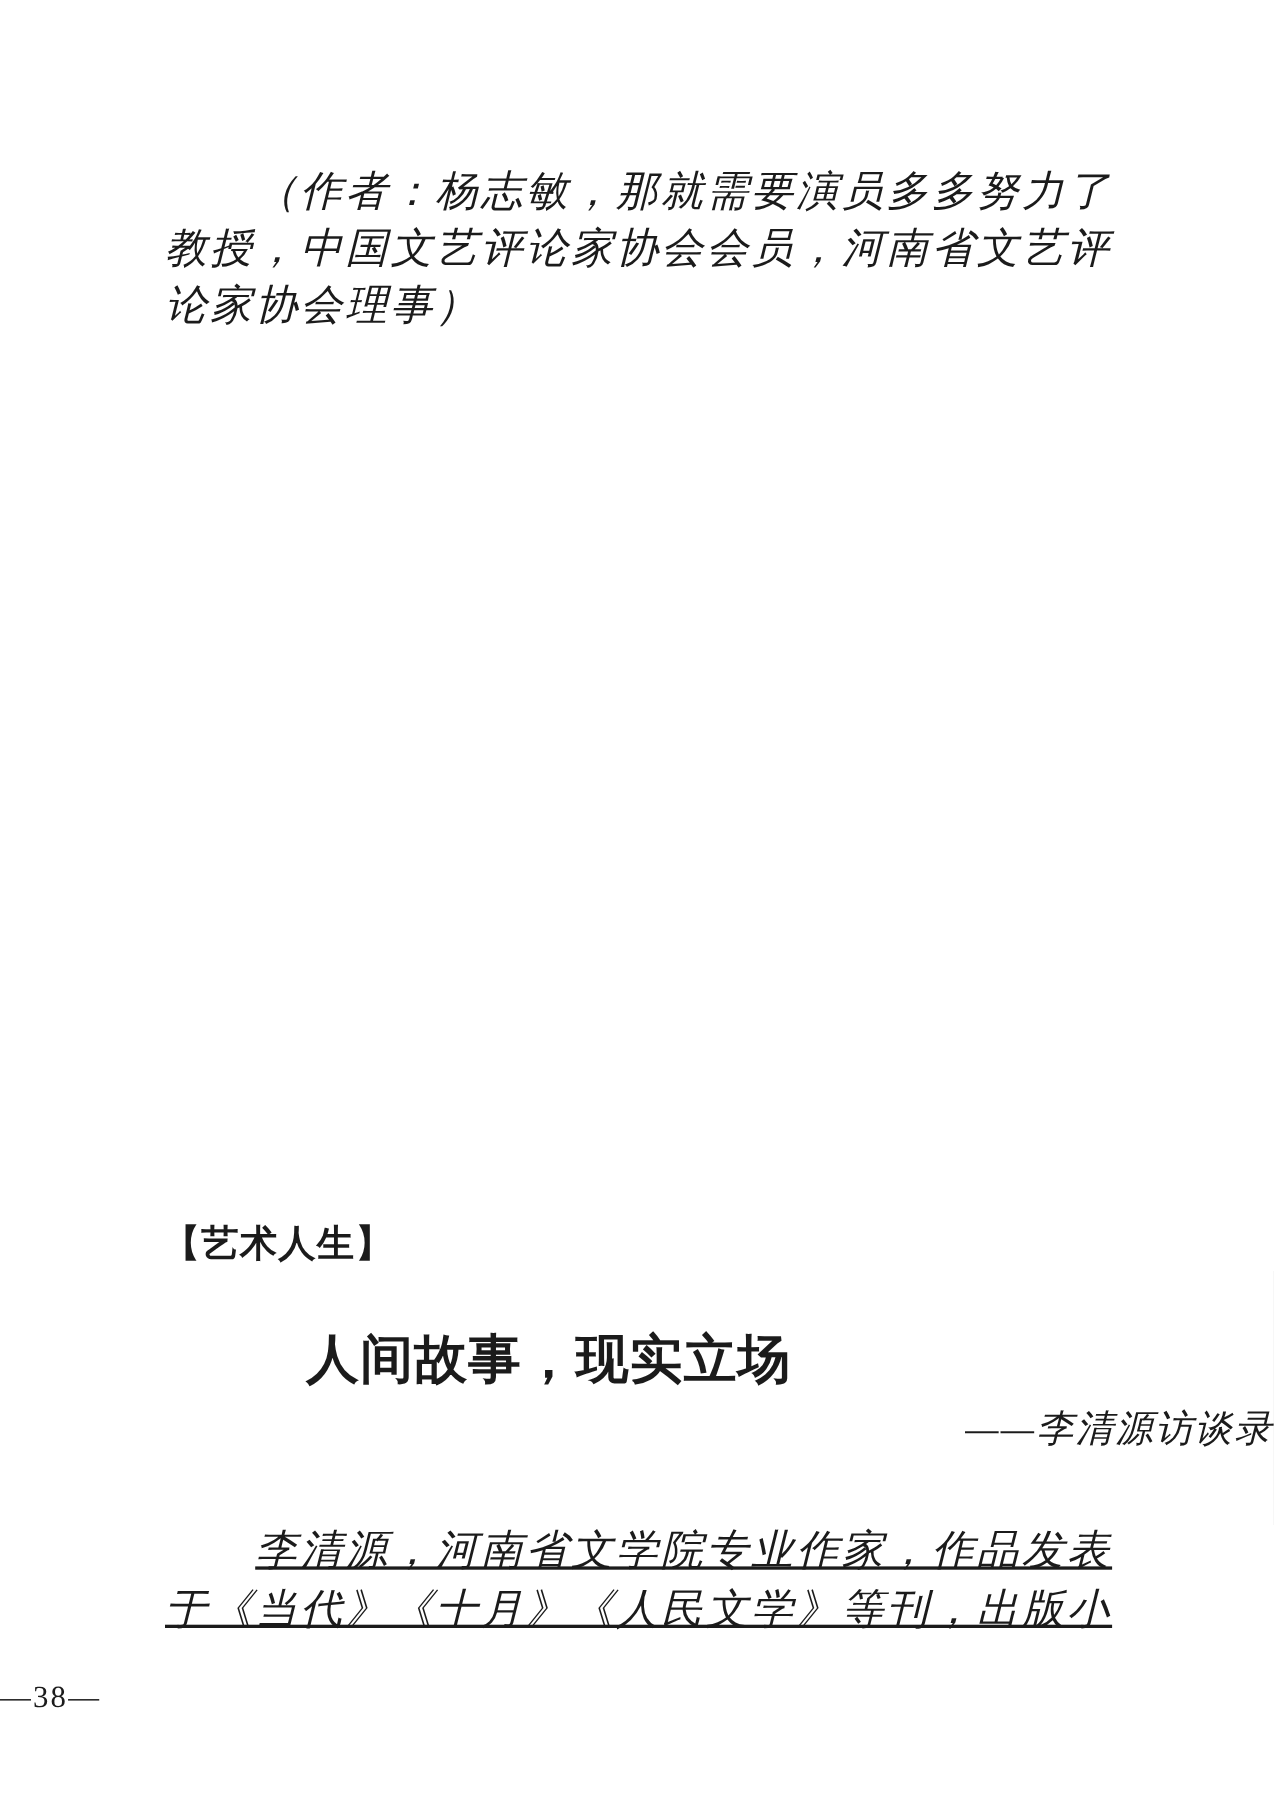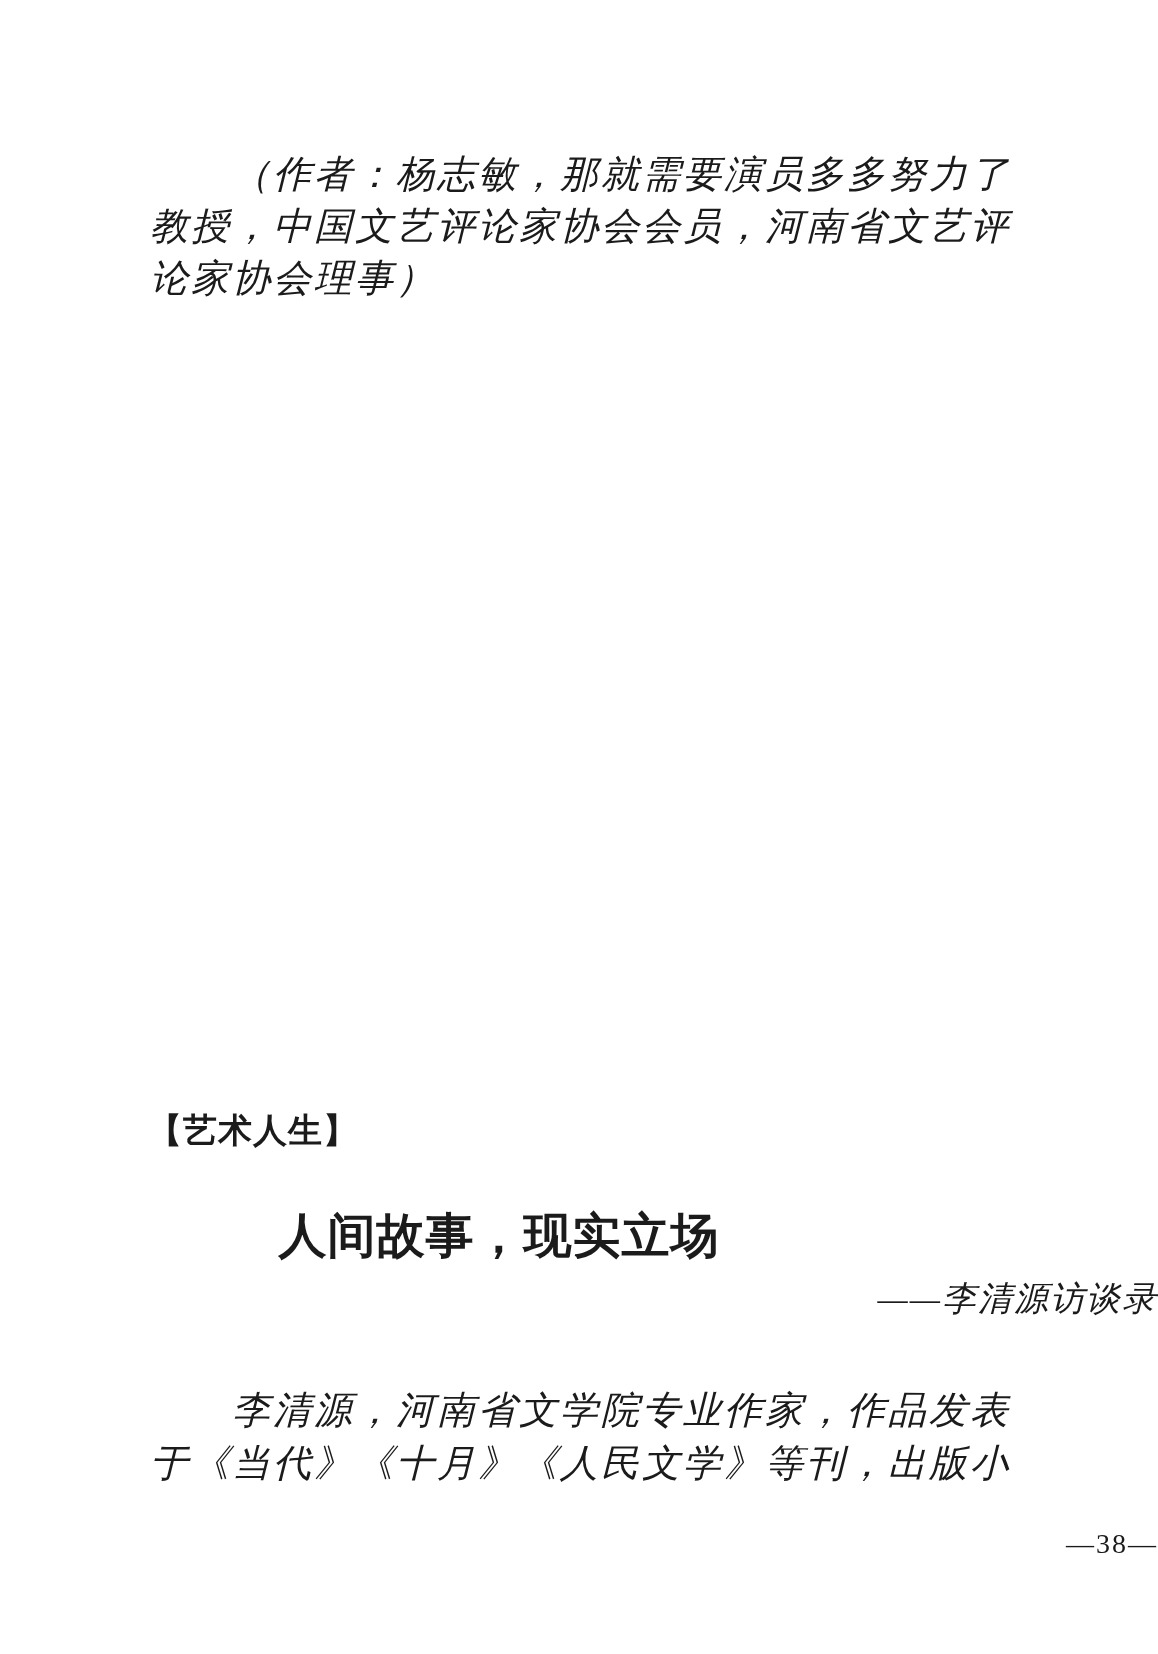--- a/index.html
+++ b/index.html
@@ -65,30 +65,31 @@
     text-align: right;
     font-size: 34px;
     font-style: italic;
     letter-spacing: 2px;
   }
   .intro-block {
     position: absolute;
     left: 150px;
     top: 1384px;
     width: 870px;
+    text-decoration: underline;
   }
   .intro-block .para {
     line-height: 53px;
   }
   .page-number {
     position: absolute;
     left: 0;
     top: 1528px;
     width: 1158px;
-    text-align: right;
+    text-align: left;
     font-size: 28px;
     letter-spacing: 2px;
   }
 </style>
 </head>
 <body>
 
 <div class="page">
 
   <div class="body-block">

